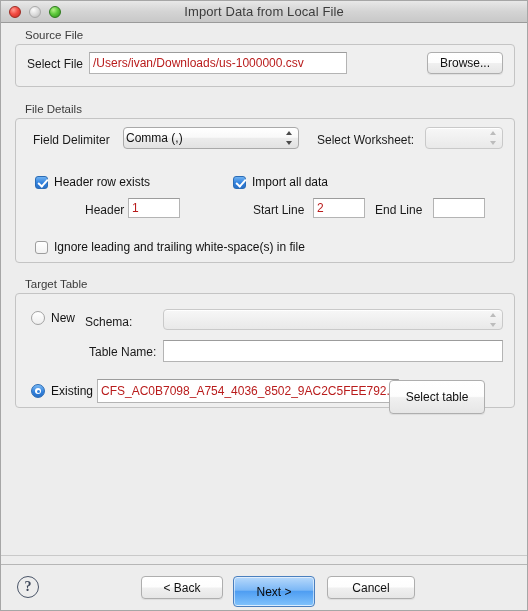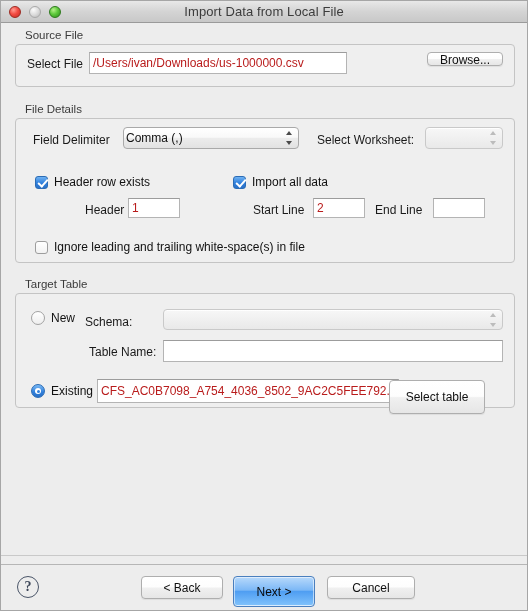--- a/index.html
+++ b/index.html
@@ -364,21 +364,21 @@
 
 
   <div class="body">
 
     <div class="group" style="left:14px; top:6px; width:500px; height:58px;">
       <div class="group-label">Source File</div>
       <div class="group-box"></div>
       <div class="group-inner">
         <div class="lbl" style="left:12px; top:13px;">Select File</div>
         <input class="tfield" style="left: 74px; top: 8px; width: 258px; height: 22px;" value="/Users/ivan/Downloads/us-1000000.csv">
-        <button class="btn" style="left:412px; top:8px; width:76px; height:14px;">Browse...</button>
+        <button class="btn" style="left:412px; top:8px; width:76px; height:22px;">Browse...</button>
       </div>
     </div>
 
     <div class="group" style="left:14px; top:80px; width:500px; height:160px;">
       <div class="group-label">File Details</div>
       <div class="group-box"></div>
       <div class="group-inner">
 
         <div class="lbl" style="left:18px; top:15px;">Field Delimiter</div>
         <div class="combo" style="left:108px; top:9px; width:176px; height:22px;">

